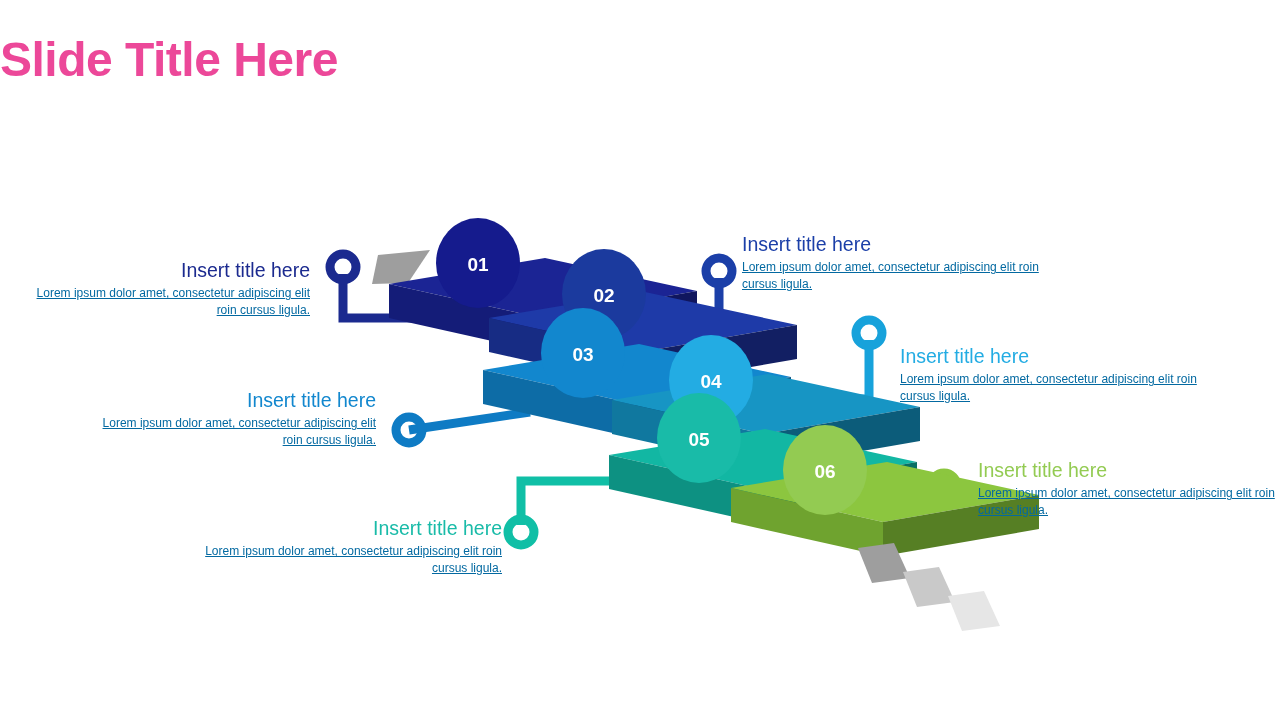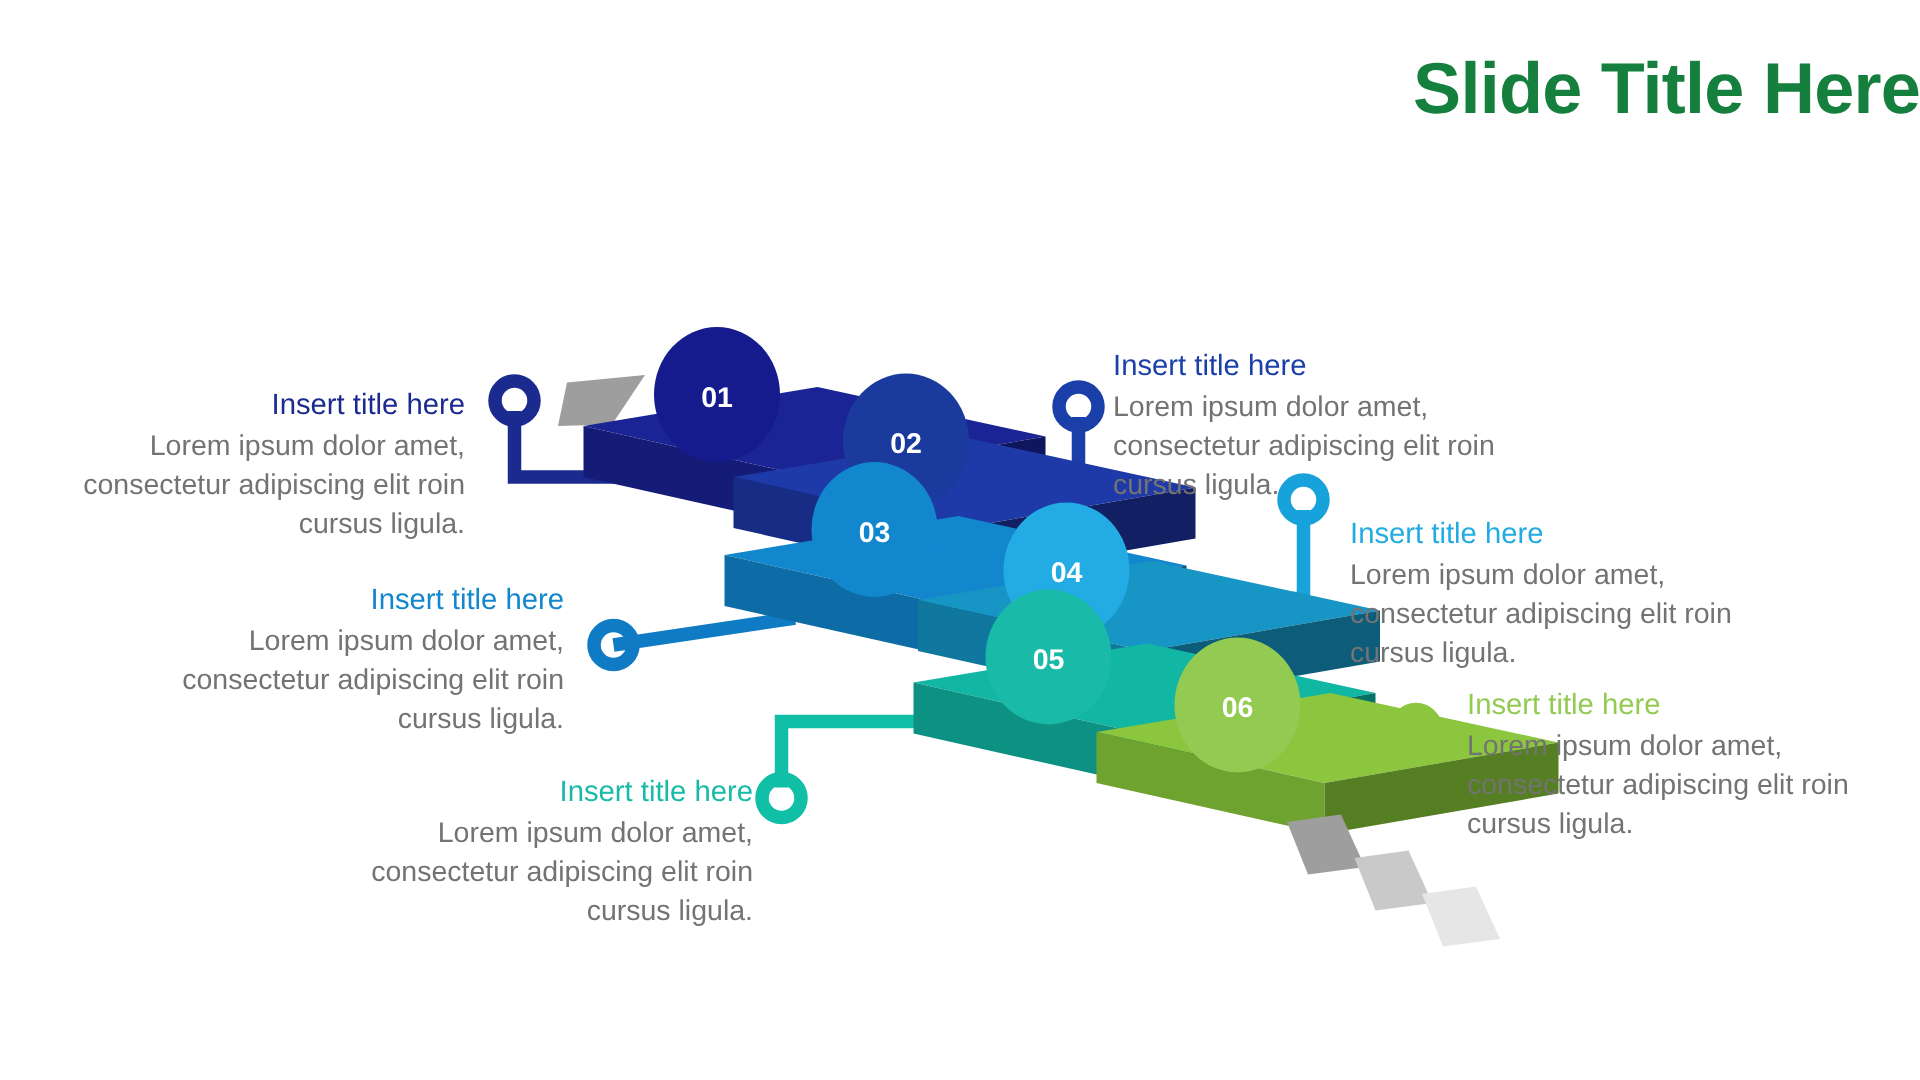--- a/index.html
+++ b/index.html
@@ -19,47 +19,48 @@
     left: 0; top: 0;
     width: 1280px;
     height: 720px;
     background: #ffffff;
   }
   #slide-title {
     position: absolute;
     left: 0;
     top: 34px;
     width: 1280px;
-    text-align: right;
+    text-align: left;
     font-size: 48px;
     font-weight: bold;
-    color: #15803d;
+    color: #ec4899;
     letter-spacing: -0.5px;
     line-height: 1.1;
   }
   #diagram-svg {
     position: absolute;
     left: 0; top: 0;
     width: 1280px;
     height: 720px;
   }
   .callout {
     position: absolute;
   }
   .callout .c-title {
     font-size: 19.5px;
     font-weight: normal;
     line-height: 1.25;
     margin: 0 0 3px 0;
   }
   .callout .c-body {
-    font-size: 19px;
-    color: #737373;
+    font-size: 12px;
+    color: #0369a1;
     line-height: 1.35;
     margin: 0;
+    text-decoration: underline;
   }
   .align-right { text-align: right; }
   .align-left  { text-align: left; }
 
   
   #callout-1 { left: 14px;  top: 258px; width: 296px; }
   #callout-2 { left: 742px; top: 232px; width: 300px; }
   #callout-3 { left: 80px;  top: 388px; width: 296px; }
   #callout-4 { left: 900px; top: 344px; width: 300px; }
   #callout-5 { left: 190px; top: 516px; width: 312px; }

